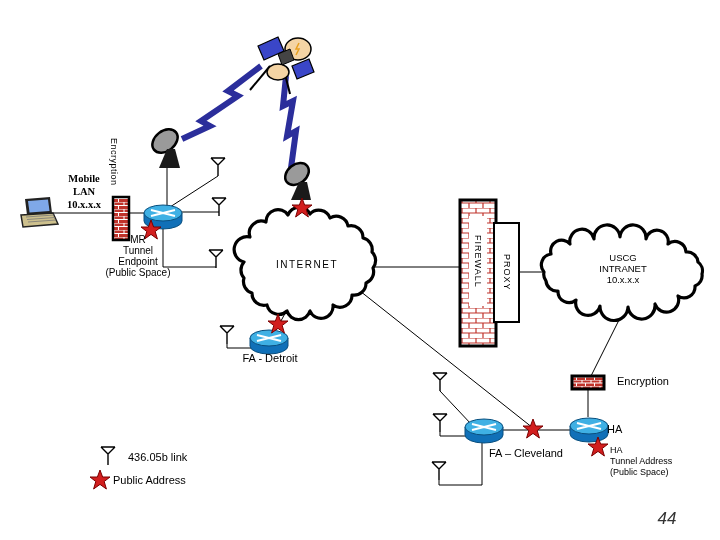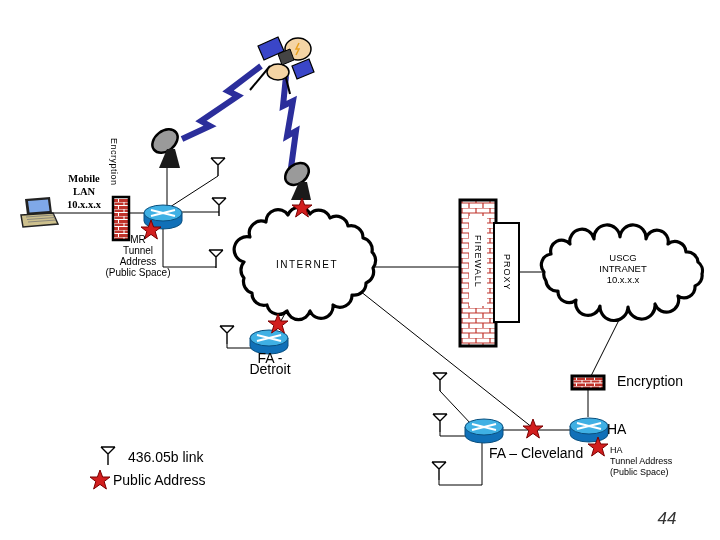--- a/index.html
+++ b/index.html
@@ -1,20 +1,20 @@
 <!DOCTYPE html>
 <html><head>
 <meta charset="utf-8">
 <style>
   html,body{margin:0;padding:0;background:#fff;}
   .slide{position:relative;width:720px;height:540px;background:#fff;overflow:hidden;
          font-family:"Liberation Sans",sans-serif;color:#000;}
   .abs{position:absolute;}
   svg.icon{position:absolute;overflow:visible;}
-  .lbl{position:absolute;font-size:14px;line-height:11px;white-space:nowrap;}
+  .lbl{position:absolute;font-size:11px;line-height:11px;white-space:nowrap;}
   .lbl.center{text-align:center;white-space:normal;}
   .vbox{position:absolute;display:flex;align-items:center;justify-content:center;}
   .vtext{writing-mode:vertical-rl;text-orientation:sideways;font-size:9px;letter-spacing:1px;}
   .serif{font-family:"Liberation Serif",serif;font-weight:bold;font-size:10.5px;line-height:13px;}
   .pagenum{position:absolute;font-size:17px;color:#333;font-style:italic;}
   .proxybox{position:absolute;background:#fff;border:2.5px solid #000;}
   .fwlabel{position:absolute;background:#fff;display:flex;align-items:center;justify-content:center;}
 </style>
 </head>
 <body>
@@ -190,21 +190,21 @@
 
   <div class="lbl center serif" style="left:56px;top:172px;width:56px;">
     <div>Mobile</div>
     <div>LAN</div>
     <div>10.x.x.x</div>
   </div>
 
   <div class="lbl center" style="left:99px;top:234px;width:78px;font-size:10px;">
     <div>MR</div>
     <div>Tunnel</div>
-    <div>Address</div>
+    <div>Endpoint</div>
     <div>(Public Space)</div>
   </div>
 
   <div class="lbl center" style="left:262px;top:259px;width:90px;font-size:10px;letter-spacing:1.5px;">INTERNET</div>
 
   <div class="lbl center" style="left:573px;top:252px;width:100px;font-size:9.5px;">
     <div>USCG</div>
     <div>INTRANET</div>
     <div>10.x.x.x</div>
   </div>

